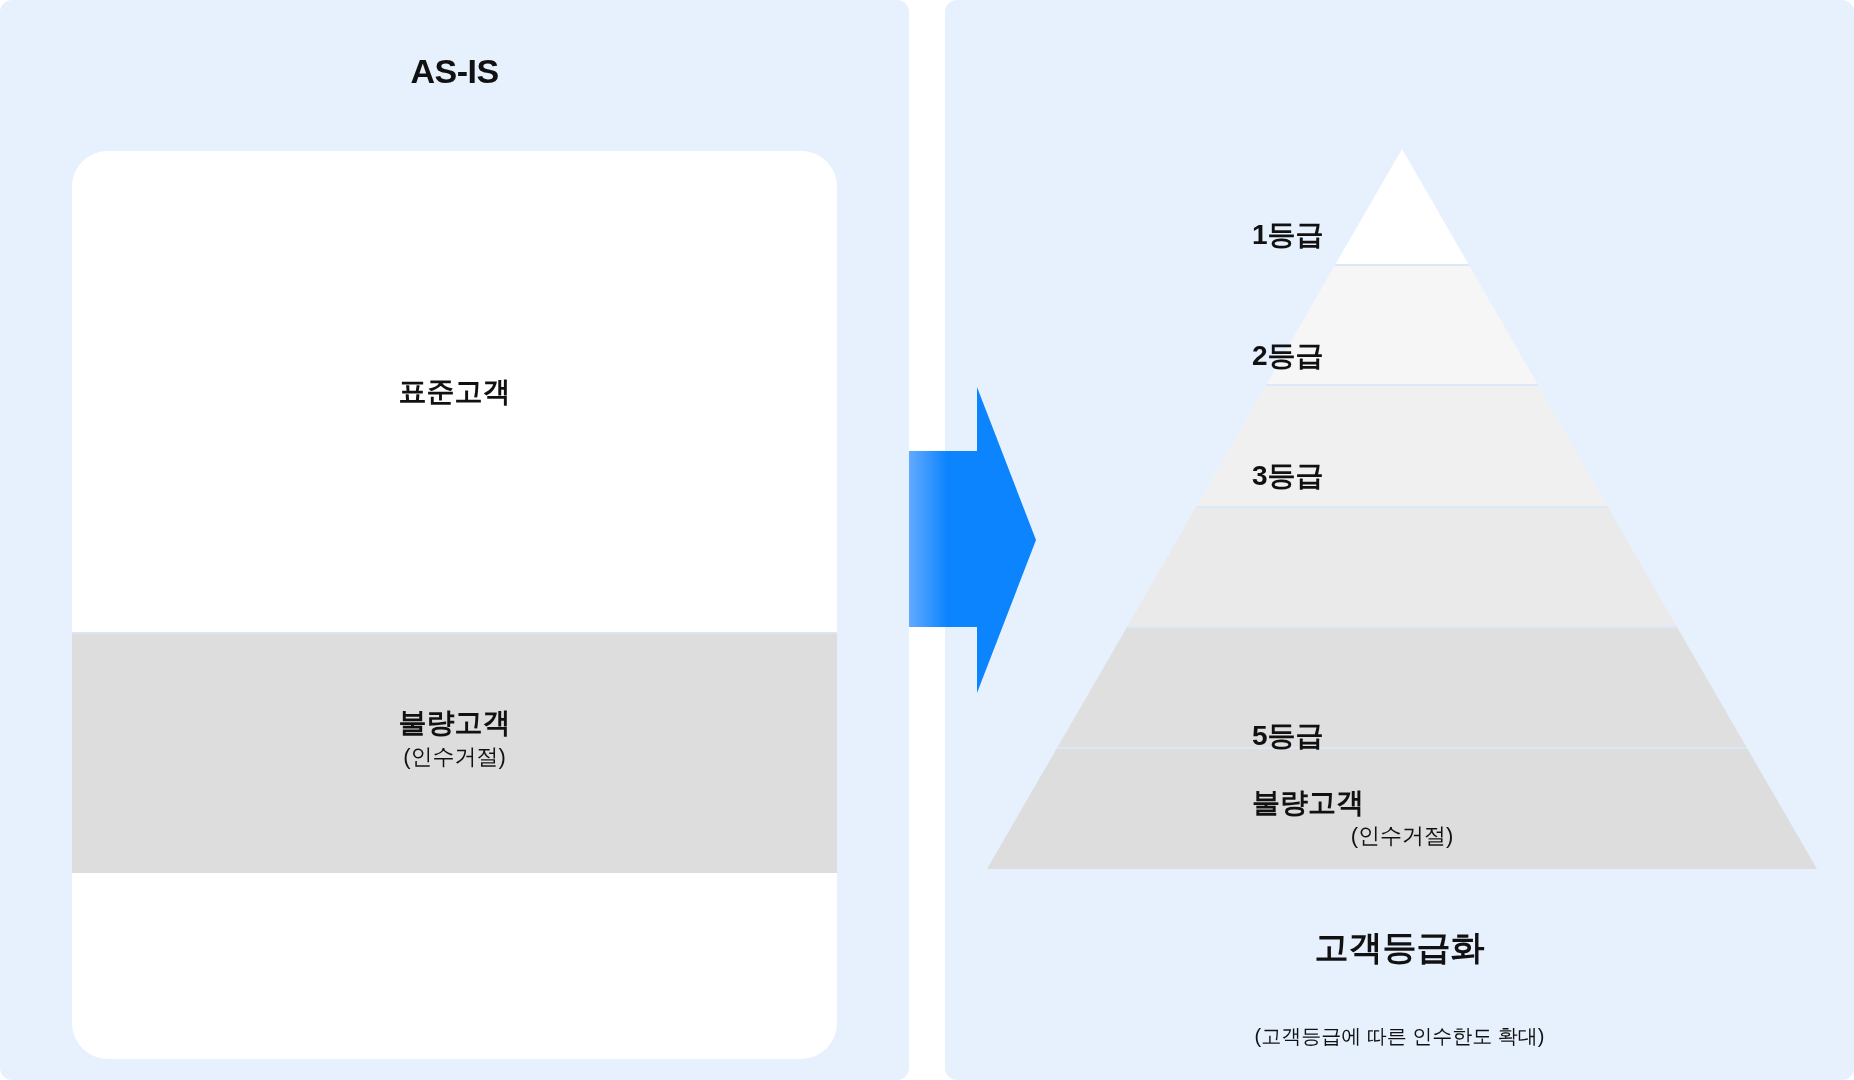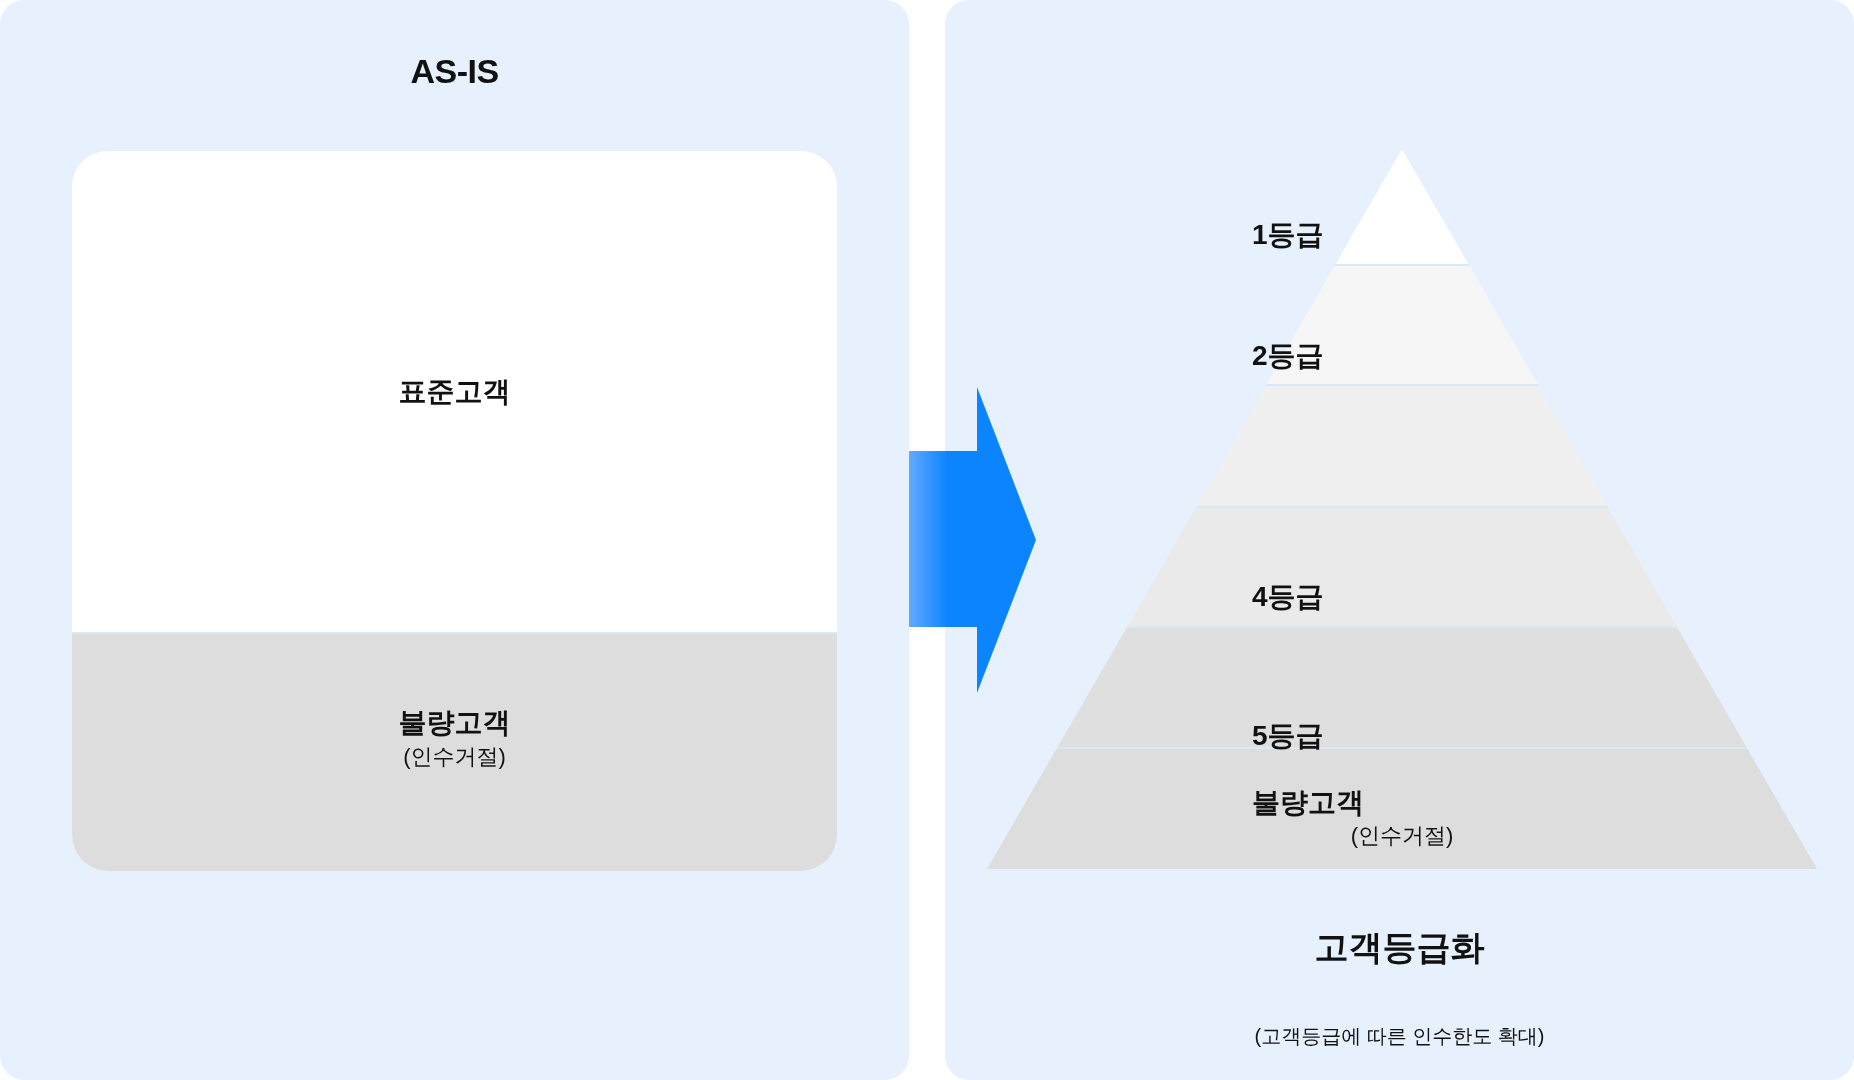--- a/index.html
+++ b/index.html
@@ -1,22 +1,22 @@
 <!DOCTYPE html>
 <html><head>
 <meta charset="utf-8">
 <style>
   html, body { margin:0; padding:0; }
   body { width:1854px; height:1080px; background:#ffffff; position:relative; overflow:hidden;
          font-family:"Liberation Sans","DejaVu Sans",sans-serif; color:#111; }
-  .panel { position:absolute; top:0; height:1080px; background:#e7f1fe; border-radius:24px; }
+  .panel { position:absolute; top:0; height:1080px; background:#e7f1fe; border-radius:12px; }
   #left-panel { left:0; width:909px; }
   #right-panel { left:945px; width:909px; }
   .panel-title { position:absolute; left:0; right:0; top:52px; text-align:center; font-size:34px; font-weight:bold; letter-spacing:-0.5px; }
-  .asis-box { position:absolute; left:72px; top:151px; width:765px; height:720px; border-radius:36px; overflow:hidden; background:#fff; }
+  .asis-box { position:absolute; left:72px; top:151px; width:765px; height:908px; border-radius:36px; overflow:hidden; background:#fff; }
   .asis-top { position:absolute; left:0; top:0; width:100%; height:480px; background:#ffffff; }
   .asis-bottom { position:absolute; left:0; top:481px; width:100%; height:239px; background:#dddddd; border-top:2px solid #dbe7f5; }
   .box-label { position:absolute; left:0; right:0; text-align:center; font-weight:bold; font-size:28px; }
   .box-sub { position:absolute; left:0; right:0; text-align:center; font-size:22px; }
   #arrow { position:absolute; left:909px; top:385px; }
   #pyramid { position:absolute; left:0; top:0; }
   .tier-label { position:absolute; width:300px; margin-left:-150px; text-align:left; font-weight:bold; font-size:28px; }
   .tier-sub { position:absolute; width:300px; margin-left:-150px; text-align:center; font-size:22px; }
   .caption { position:absolute; left:0; right:0; text-align:center; }
   #caption-title { top:925px; font-size:34px; font-weight:bold; }
@@ -52,21 +52,21 @@
       <line x1="390" y1="265" x2="524" y2="265"></line>
       <line x1="321" y1="385" x2="593" y2="385"></line>
       <line x1="251" y1="507" x2="663" y2="507"></line>
       <line x1="182" y1="627" x2="732" y2="627"></line>
       <line x1="112" y1="748" x2="802" y2="748"></line>
     </g>
   </svg>
 
   <div class="tier-label" style="left:457px; top:216px;">1등급</div>
   <div class="tier-label" style="left:457px; top:337px;">2등급</div>
-  <div class="tier-label" style="left:457px; top:578px;">4등급</div>
+  <div class="tier-label" style="left:457px; top:457px;">3등급</div>
   <div class="tier-label" style="left:457px; top:717px;">5등급</div>
   <div class="tier-label" style="left:457px; top:784px;">불량고객</div>
   <div class="tier-sub" style="left:457px; top:821px;">(인수거절)</div>
 
   <div id="caption-title" class="caption">고객등급화</div>
   <div id="caption-sub" class="caption">(고객등급에 따른 인수한도 확대)</div>
 </div>
 
 <svg id="arrow" width="130" height="310">
   <defs>

